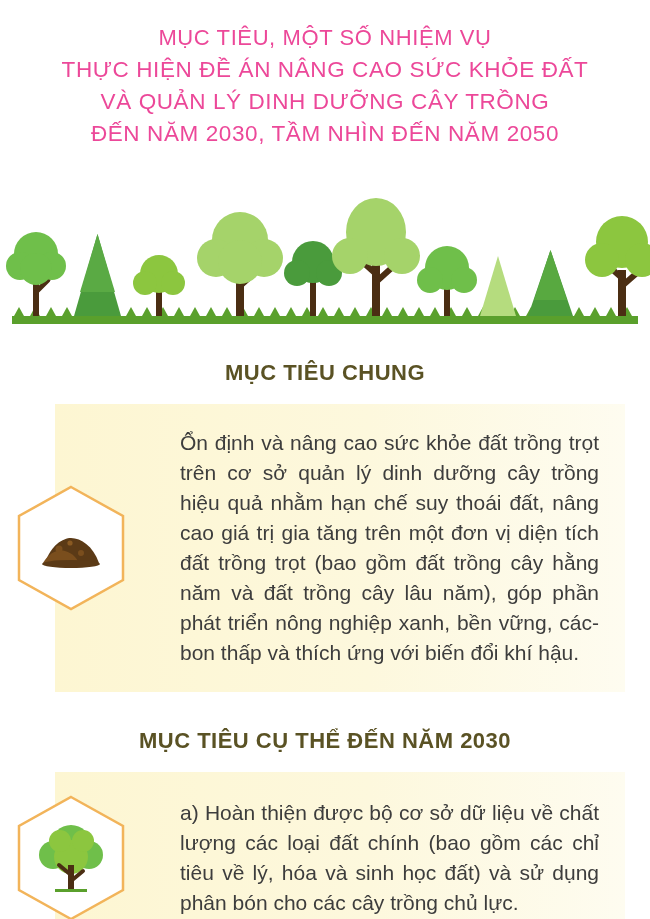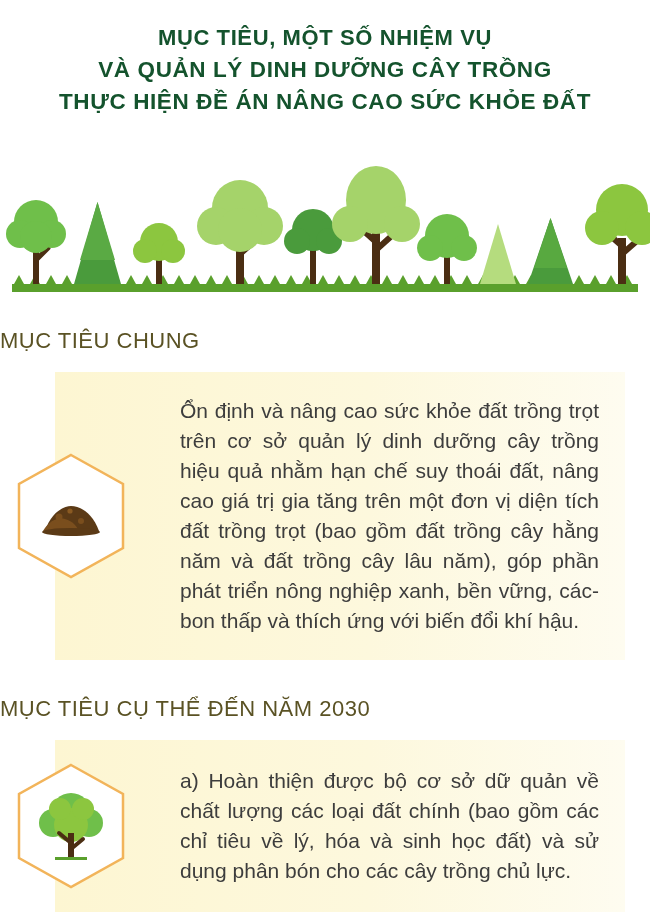--- a/index.html
+++ b/index.html
@@ -15,22 +15,22 @@
     overflow: hidden;
     position: relative;
   }
 
   
   .title-block {
     padding: 22px 18px 10px 18px;
     text-align: center;
   }
   .title-line {
-    color: #14532d;
-    font-weight: bold;
+    color: #ec4899;
+    font-weight: normal;
     font-size: 23px;
     letter-spacing: 0.6px;
     line-height: 32px;
     text-transform: uppercase;
     white-space: nowrap;
   }
   .title-line.l1 { font-size: 22px; }
   .title-line.l2 { font-size: 22.5px; }
   .title-line.l3 { font-size: 22.5px; }
   .title-line.l4 { font-size: 22.5px; }
@@ -39,22 +39,23 @@
   .forest {
     position: relative;
     width: 650px;
     height: 160px;
     margin-top: 14px;
   }
   .forest svg { display: block; }
 
   
   .section-heading {
+    text-align: center;
     color: #5a5224;
-    font-weight: normal;
+    font-weight: bold;
     font-size: 22px;
     letter-spacing: 0.5px;
     text-transform: uppercase;
     margin-top: 26px;
   }
   .section-heading.sh2 { margin-top: 36px; }
 
   
   .card {
     position: relative;
@@ -87,22 +88,23 @@
   }
   .hex svg { display: block; }
 
   .spacer-bottom { height: 10px; }
 </style>
 </head>
 <body>
 
 <div class="title-block">
   <div class="title-line l1">MỤC TIÊU, MỘT SỐ NHIỆM VỤ</div>
+  <div class="title-line l2">THỰC HIỆN ĐỀ ÁN NÂNG CAO SỨC KHỎE ĐẤT</div>
   <div class="title-line l3">VÀ QUẢN LÝ DINH DƯỠNG CÂY TRỒNG</div>
-  <div class="title-line l2">THỰC HIỆN ĐỀ ÁN NÂNG CAO SỨC KHỎE ĐẤT</div>
+  <div class="title-line l4">ĐẾN NĂM 2030, TẦM NHÌN ĐẾN NĂM 2050</div>
 </div>
 
 <div class="forest">
   <svg width="650" height="160" viewBox="0 0 650 160" xmlns="http://www.w3.org/2000/svg">
 
     <rect x="12" y="142" width="626" height="8" fill="#5aa02c"></rect>
 
     <g fill="#5aa02c">
       <path d="M14 142 l5 -9 l5 9 z"></path>
         <path d="M30 142 l5 -9 l5 9 z"></path>
@@ -250,16 +252,16 @@
       <circle cx="76" cy="62" r="14" fill="#6fbf4a"></circle>
       <circle cx="58" cy="64" r="17" fill="#8cc63f"></circle>
       <circle cx="47" cy="48" r="11" fill="#8cc63f"></circle>
       <circle cx="70" cy="48" r="11" fill="#8cc63f"></circle>
 
       <rect x="55" y="72" width="6" height="26" fill="#4b2e13"></rect>
       <path d="M58 82 l-12 -10 M58 88 l12 -10" stroke="#4b2e13" stroke-width="4" fill="none" stroke-linecap="round"></path>
       <rect x="42" y="96" width="32" height="3" fill="#5aa02c"></rect>
     </svg>
   </div>
-  <div class="card-text">a) Hoàn thiện được bộ cơ sở dữ quản về chất lượng các loại đất chính (bao gồm các chỉ tiêu về lý, hóa và sinh học đất) và sử dụng phân bón cho các cây trồng chủ lực.</div>
+  <div class="card-text">a) Hoàn thiện được bộ cơ sở dữ liệu về chất lượng các loại đất chính (bao gồm các chỉ tiêu về lý, hóa và sinh học đất) và sử dụng phân bón cho các cây trồng chủ lực.</div>
 </div>
 
 <div class="spacer-bottom"></div>
 
 </body></html>

